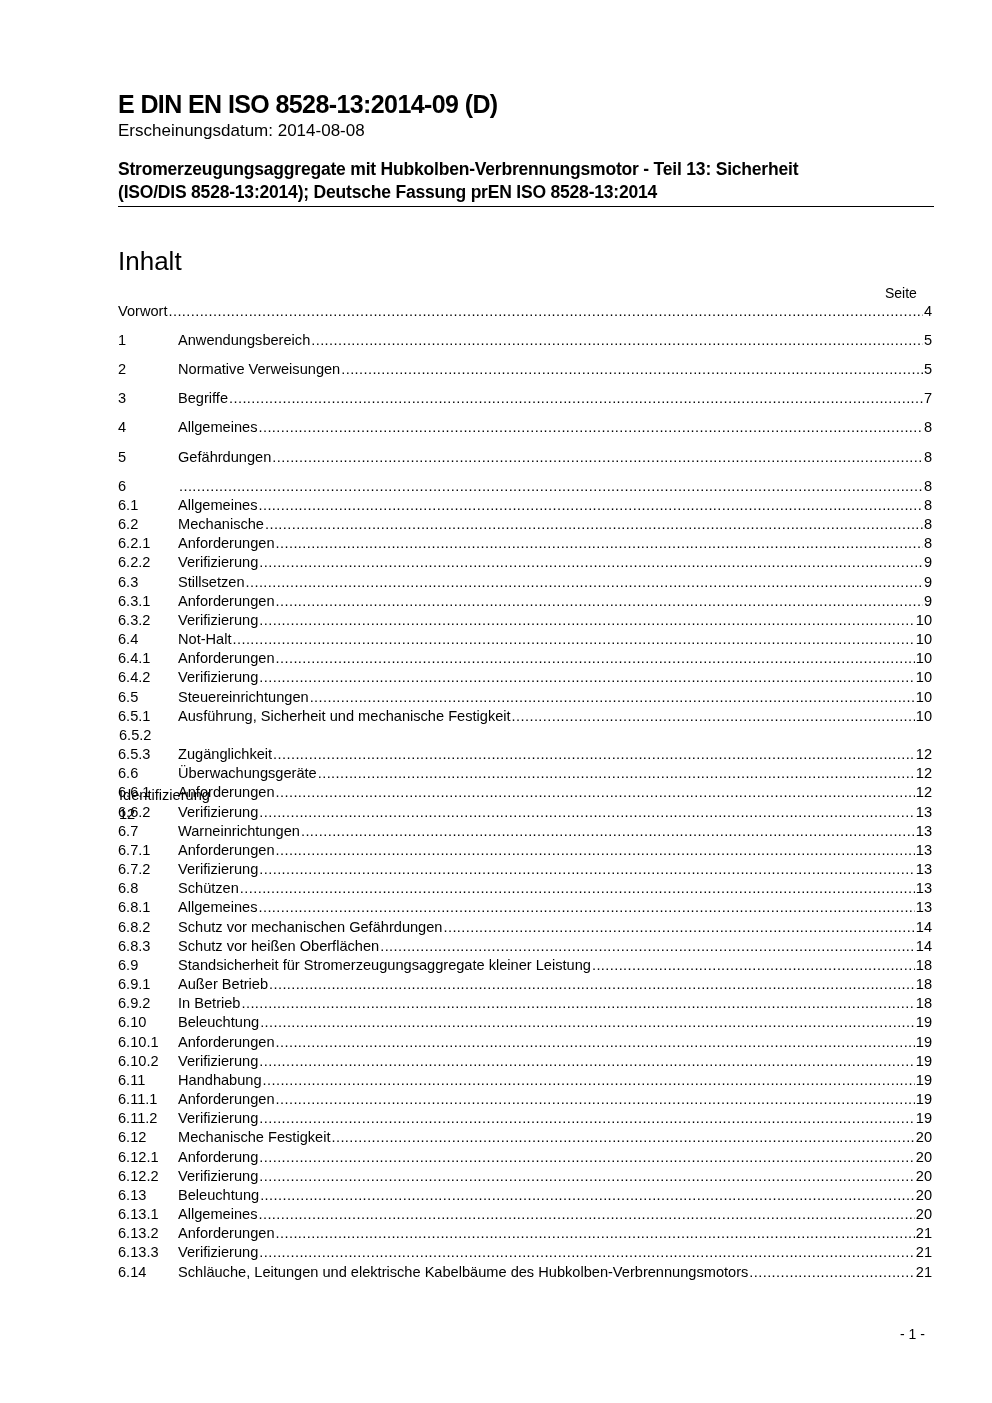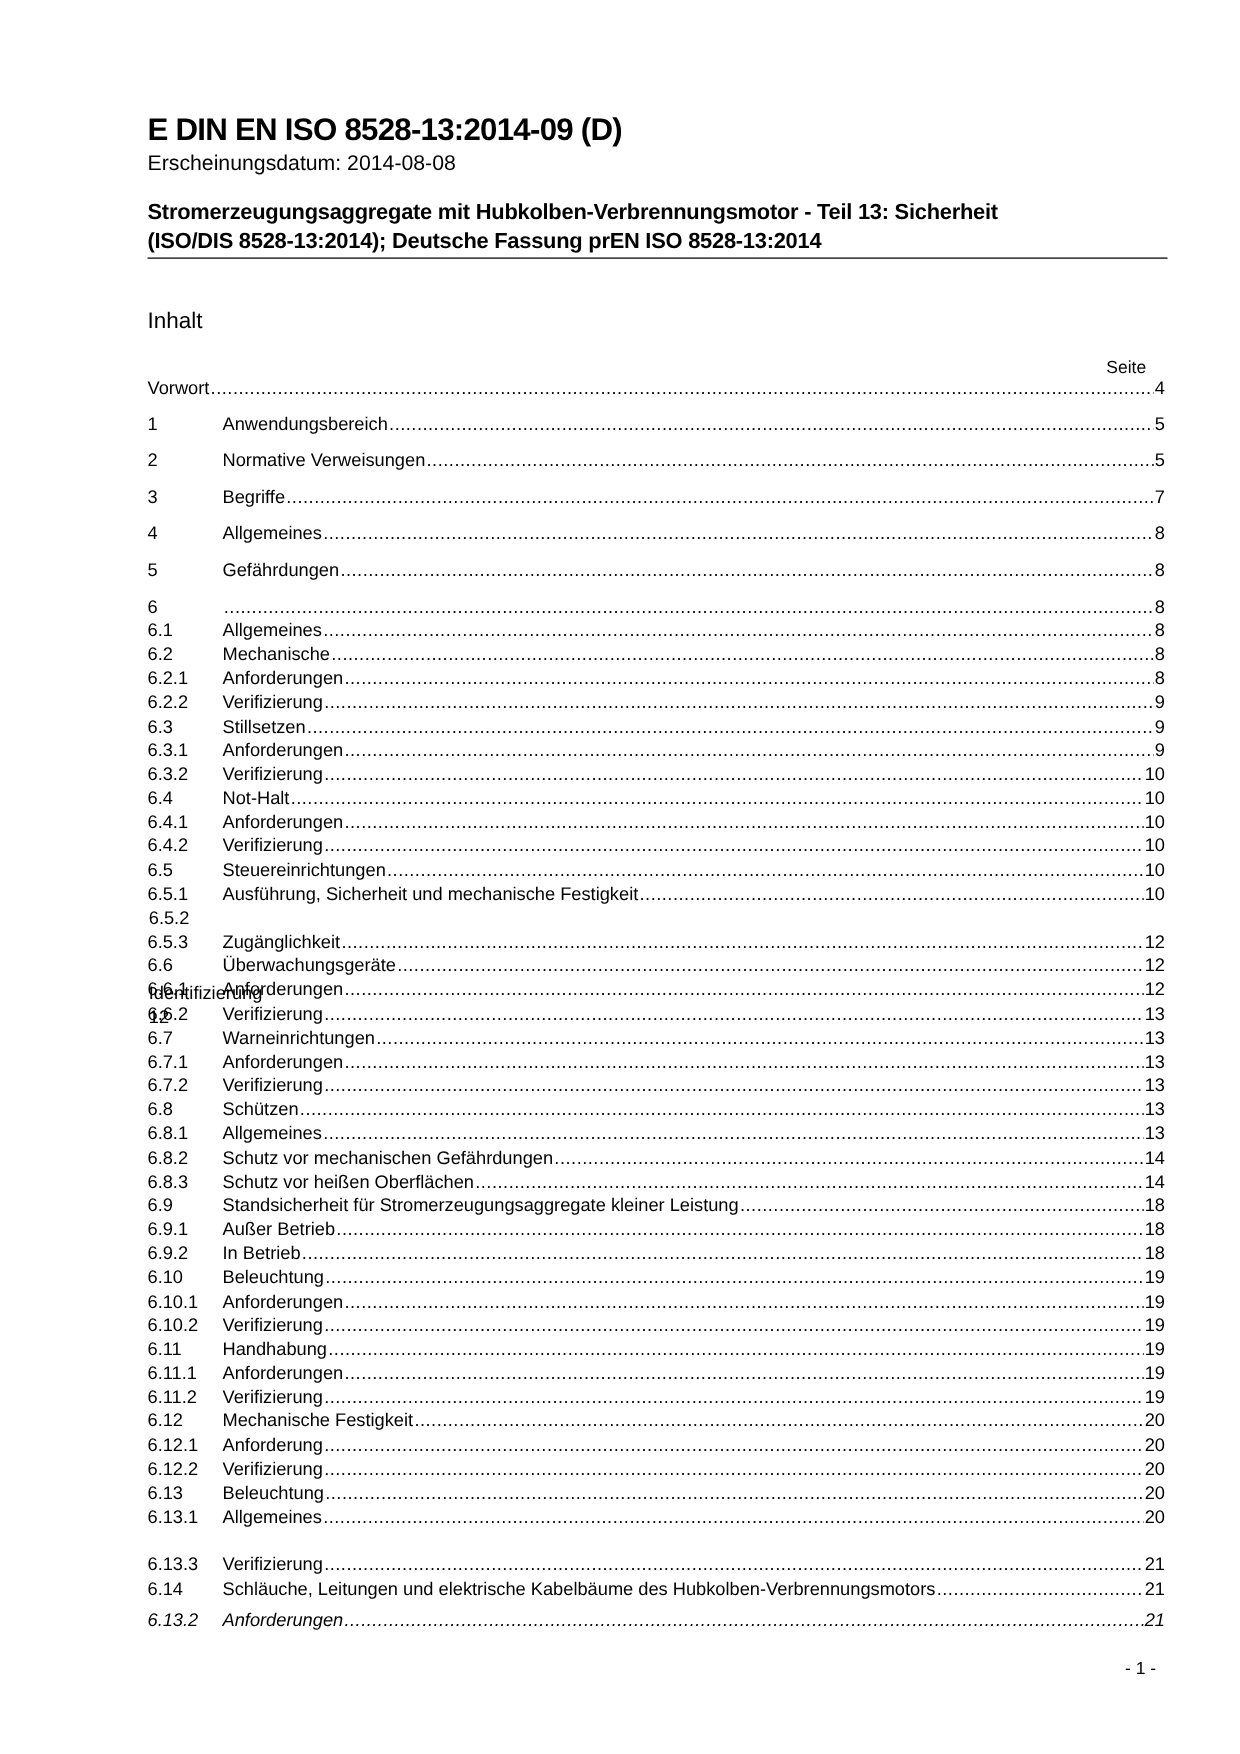--- a/index.html
+++ b/index.html
@@ -3,21 +3,21 @@
 <meta charset="utf-8">
 <style>
   html, body { margin: 0; padding: 0; background: #ffffff; }
   body { width: 992px; height: 1403px; position: relative; overflow: hidden;
          font-family: "Liberation Sans", sans-serif; color: #000; }
   .page { position: absolute; left: 0; top: 0; width: 992px; height: 1403px; }
   .doc-id { position: absolute; left: 118px; top: 90px; font-size: 25px; font-weight: bold; letter-spacing: -0.6px; }
   .pub-date { position: absolute; left: 118px; top: 121px; font-size: 17px; }
   .doc-title { position: absolute; left: 118px; top: 158px; width: 812px; font-size: 17.5px; font-weight: bold; line-height: 23px; letter-spacing: -0.2px; }
   .title-rule { position: absolute; left: 118px; top: 206px; width: 816px; height: 1px; background: #000; }
-  .toc-heading { position: absolute; left: 118px; top: 246px; font-size: 18px; }
+  .toc-heading { position: absolute; left: 118px; top: 246px; font-size: 26px; }
   .toc-page-label { position: absolute; left: 885px; top: 253px; font-size: 14px; font-weight: normal; margin-top: 32px; }
   .toc { position: absolute; left: 118px; top: 0; width: 814px; }
   .toc-row { position: absolute; left: 0; width: 814px; height: 19px; display: flex; align-items: baseline; font-size: 14.6px; line-height: 19px; white-space: nowrap; }
   .toc-num { width: 60px; flex: 0 0 60px; }
   .toc-text { flex: 0 0 auto; }
   .toc-dots { flex: 1 1 auto; overflow: hidden; margin: 0 1px; }
   .toc-dots::before { content: "..................................................................................................................................................................................................................................................................................................................................................."; letter-spacing: 0.4px; }
   .toc-pg { flex: 0 0 auto; text-align: right; }
   .row-nonum .toc-text { margin-left: 0; }
   .footer-page { position: absolute; left: 900px; top: 1326px; font-size: 14px; }
@@ -299,21 +299,21 @@
         <span class="toc-text">Beleuchtung</span>
         <span class="toc-dots"></span>
         <span class="toc-pg">20</span>
       </div>
       <div class="toc-row" style="top: 1205px;">
         <span class="toc-num">6.13.1</span>
         <span class="toc-text">Allgemeines</span>
         <span class="toc-dots"></span>
         <span class="toc-pg">20</span>
       </div>
-      <div class="toc-row" style="top: 1288px; font-style: italic;">
+      <div class="toc-row" style="top: 1224px;">
         <span class="toc-num">6.13.2</span>
         <span class="toc-text">Anforderungen</span>
         <span class="toc-dots"></span>
         <span class="toc-pg">21</span>
       </div>
       <div class="toc-row" style="top: 1243px;">
         <span class="toc-num">6.13.3</span>
         <span class="toc-text">Verifizierung</span>
         <span class="toc-dots"></span>
         <span class="toc-pg">21</span>

